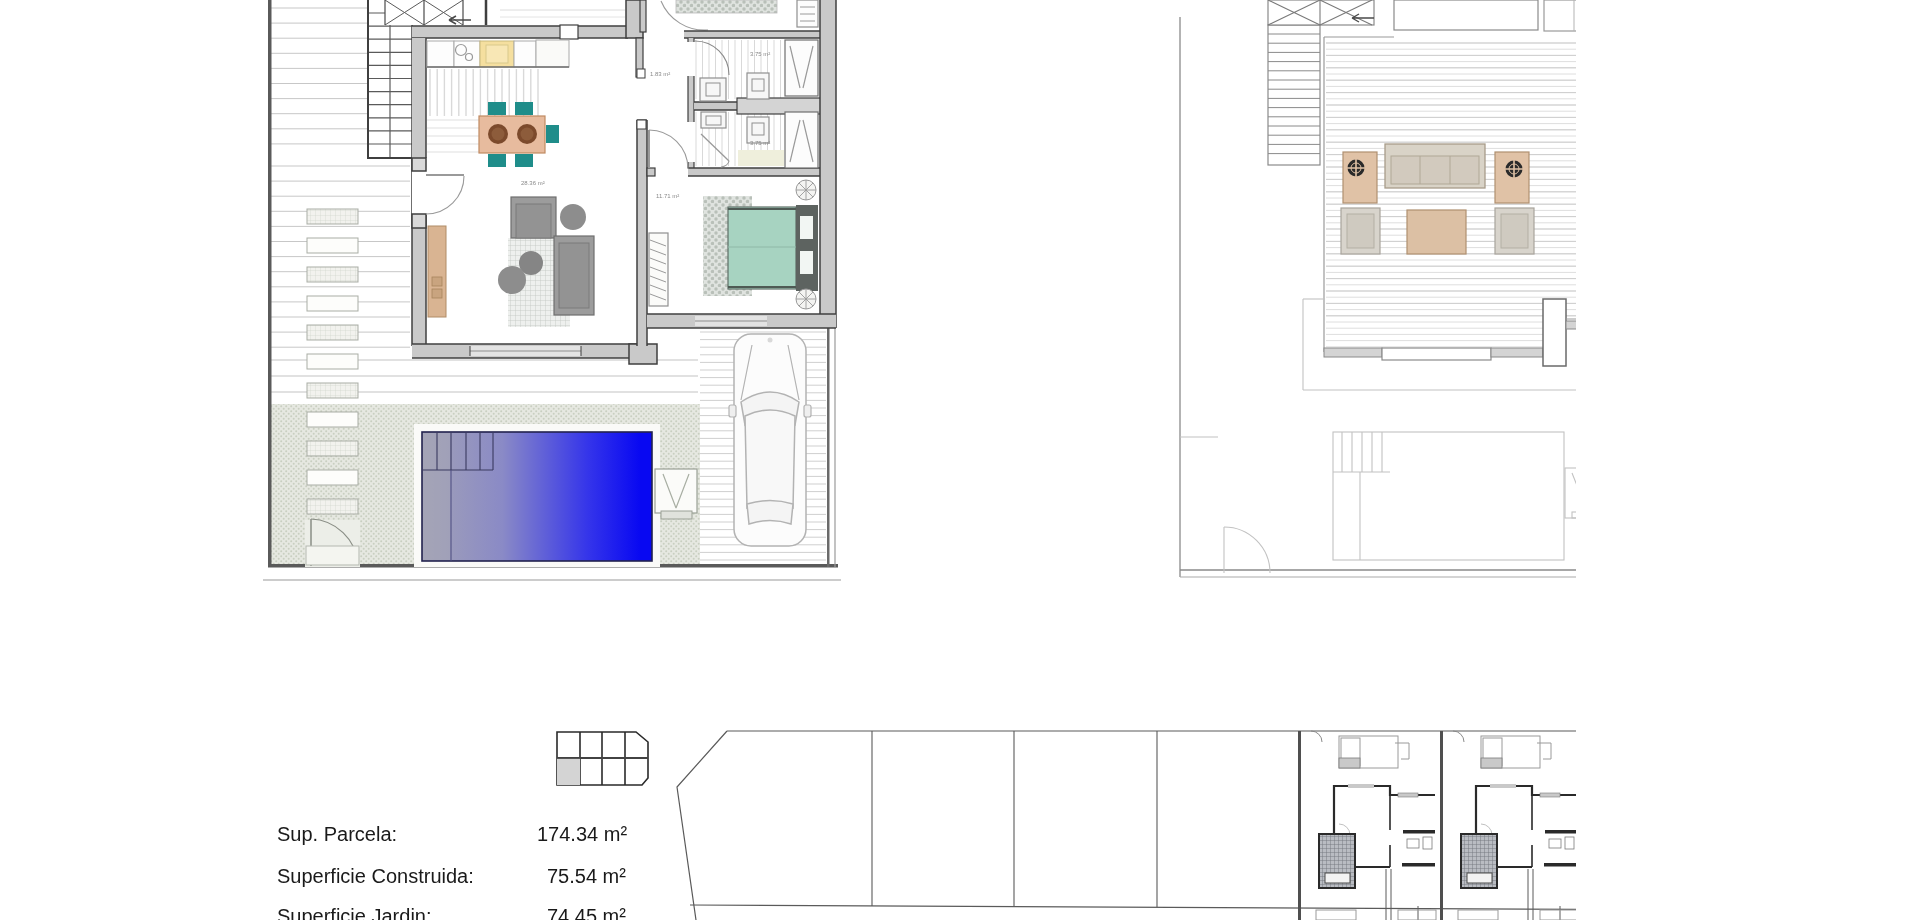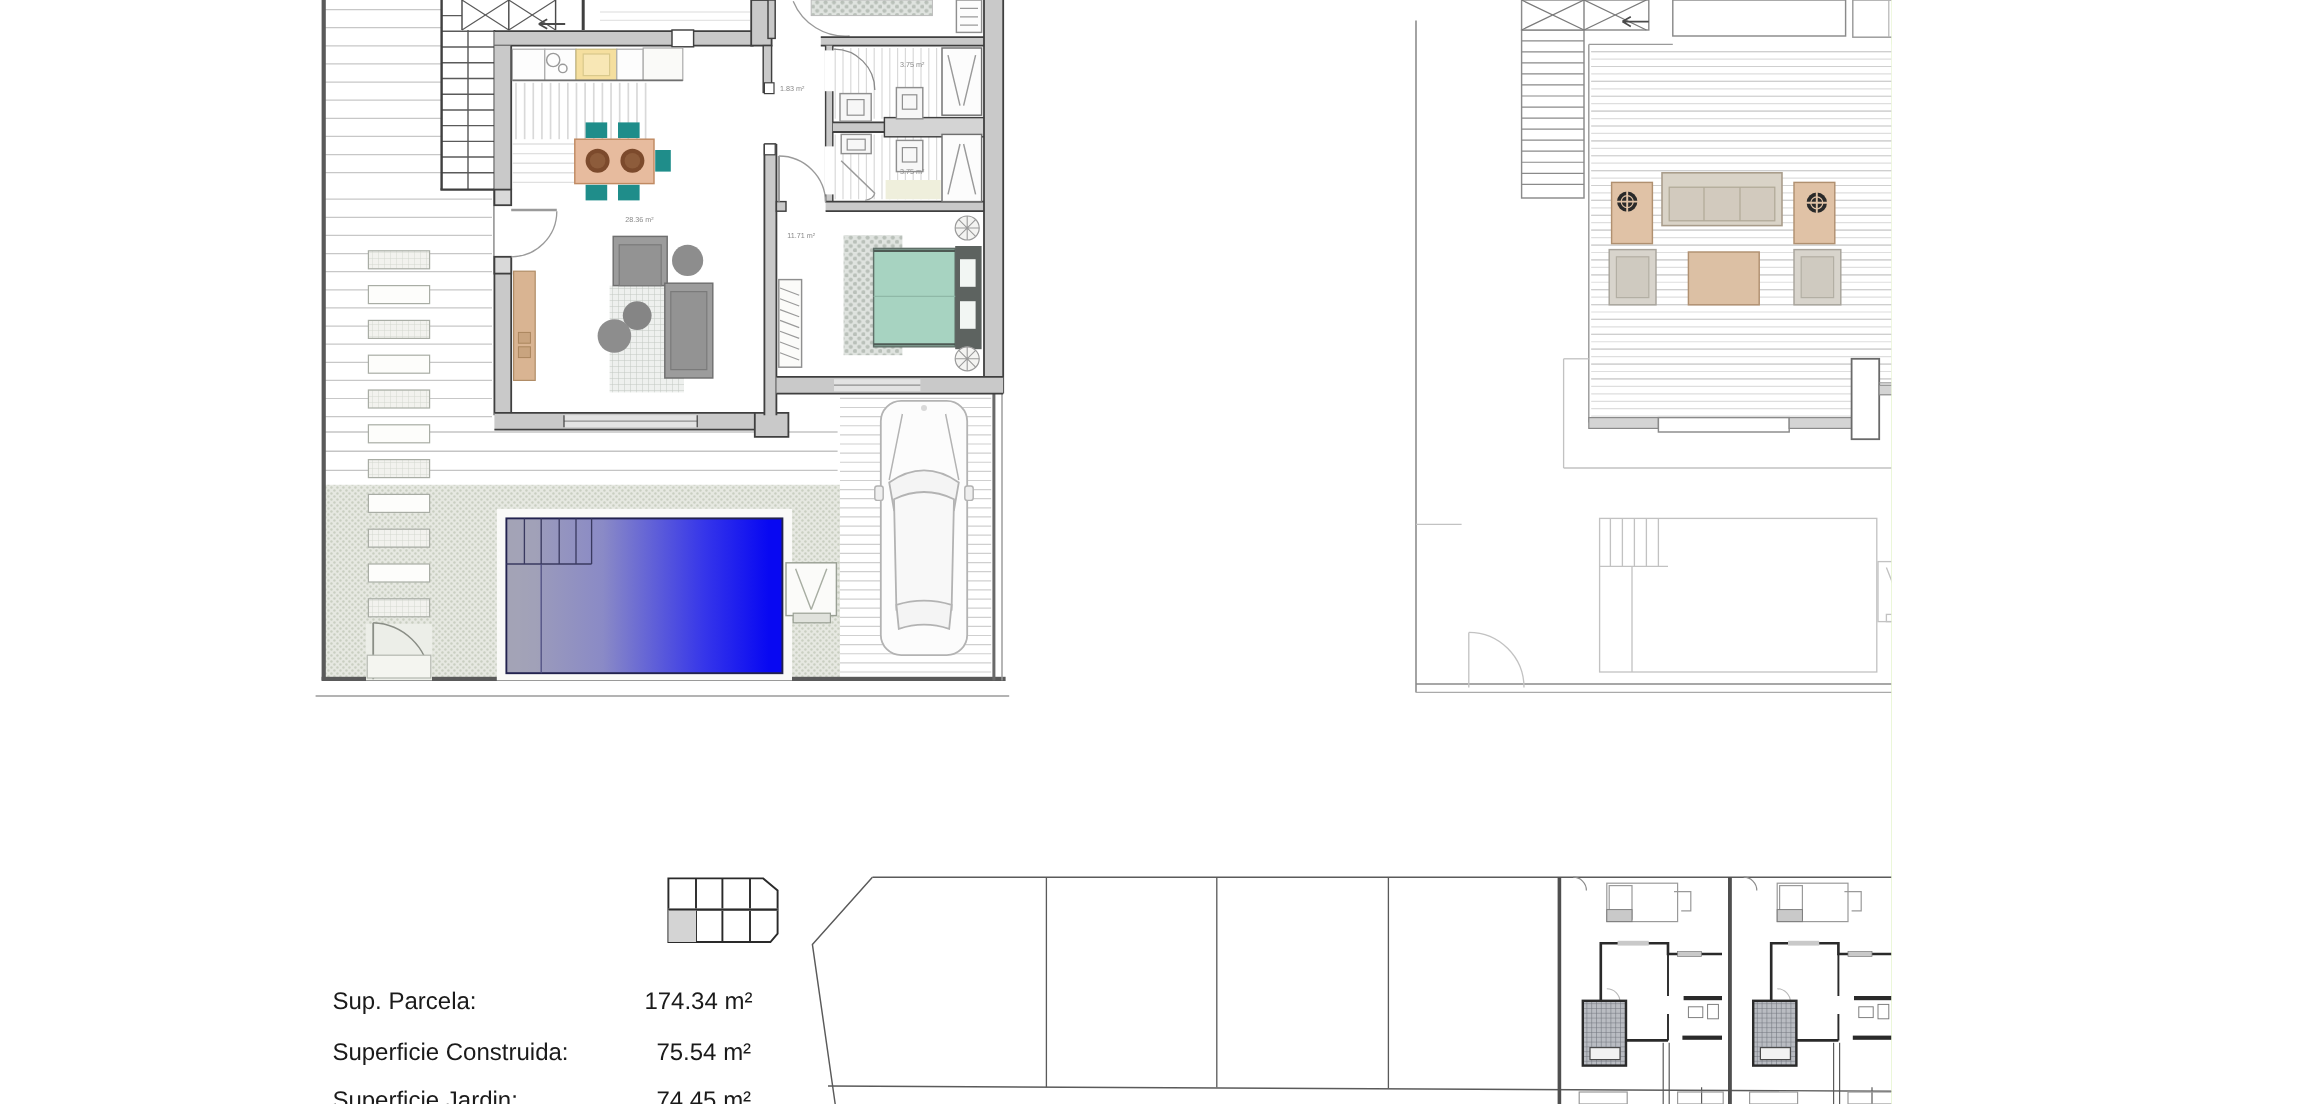--- a/index.html
+++ b/index.html
@@ -1,16 +1,16 @@
 <!DOCTYPE html>
 <html><head><meta charset="utf-8">
 <style>
 html,body{margin:0;padding:0;background:#ffffff;}
 *{font-family:"Liberation Sans", sans-serif;}
-#page{position:relative;width:1576px;height:920px;background:#84cc16;overflow:hidden;}
+#page{position:relative;width:1576px;height:920px;background:#b91c1c;overflow:hidden;}
 </style></head><body>
 <div id="page">
 <svg width="1920" height="920" viewBox="0 0 1920 920" xmlns="http://www.w3.org/2000/svg">
 <defs>
 <pattern id="dots" width="5" height="5" patternUnits="userSpaceOnUse">
 <rect width="5" height="5" fill="#e6e8e1"></rect>
 <circle cx="1.2" cy="1.2" r="1" fill="#c9cfc1"></circle>
 <circle cx="3.7" cy="3.7" r="1" fill="#c9cfc1"></circle>
 </pattern>
 <pattern id="rugdots" width="7" height="7" patternUnits="userSpaceOnUse">

